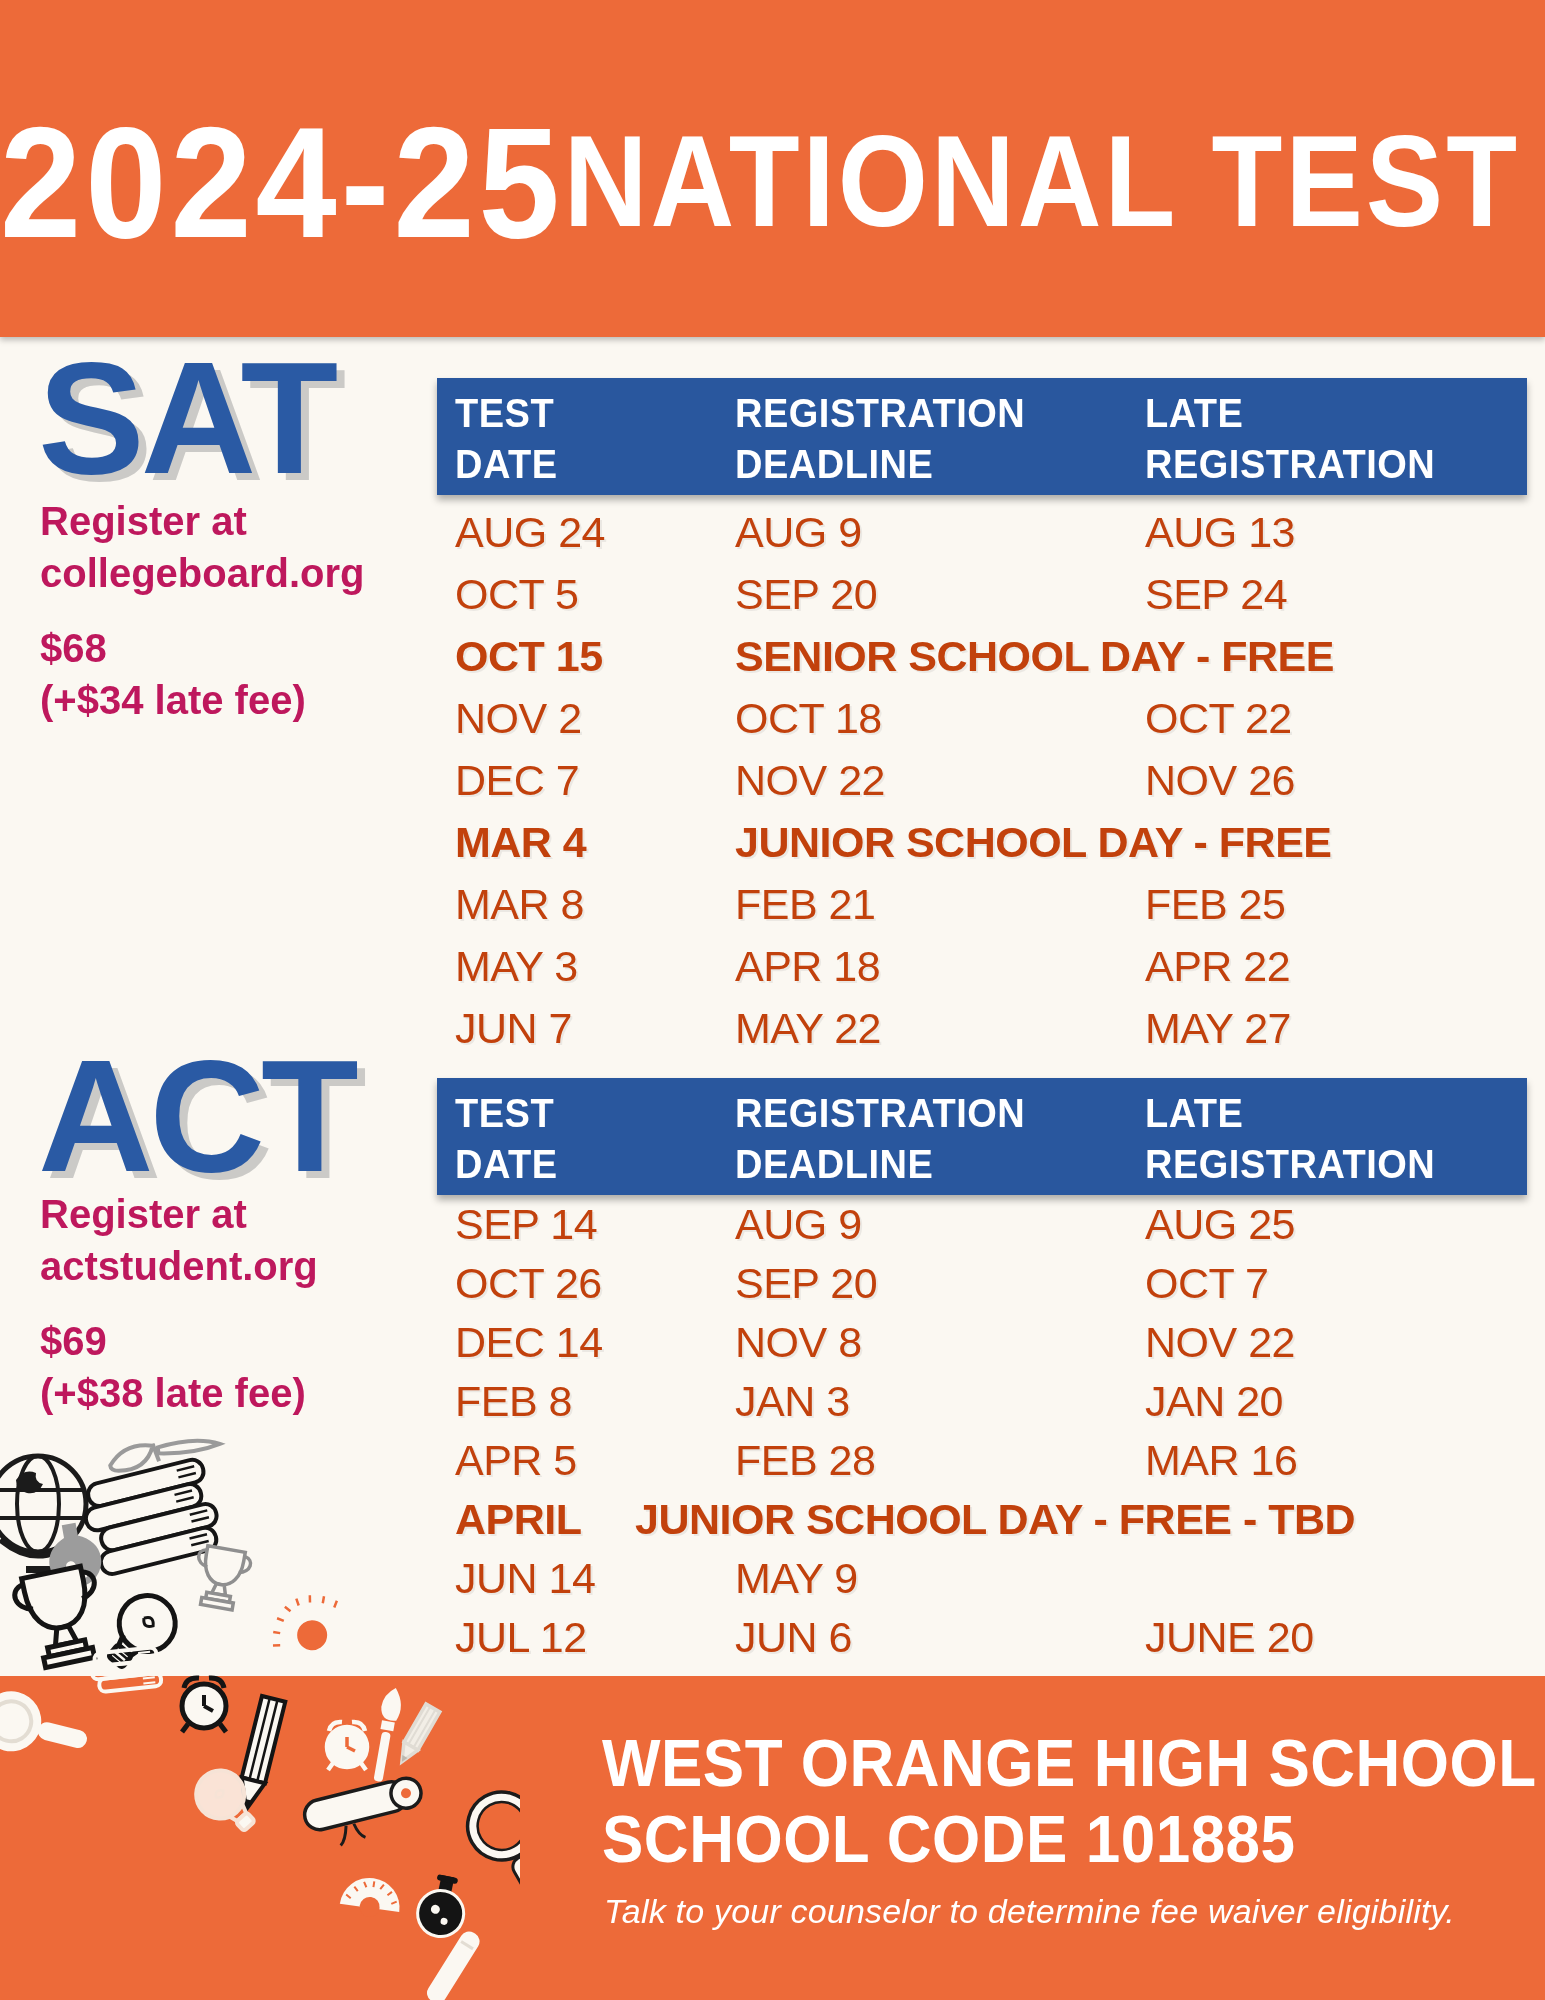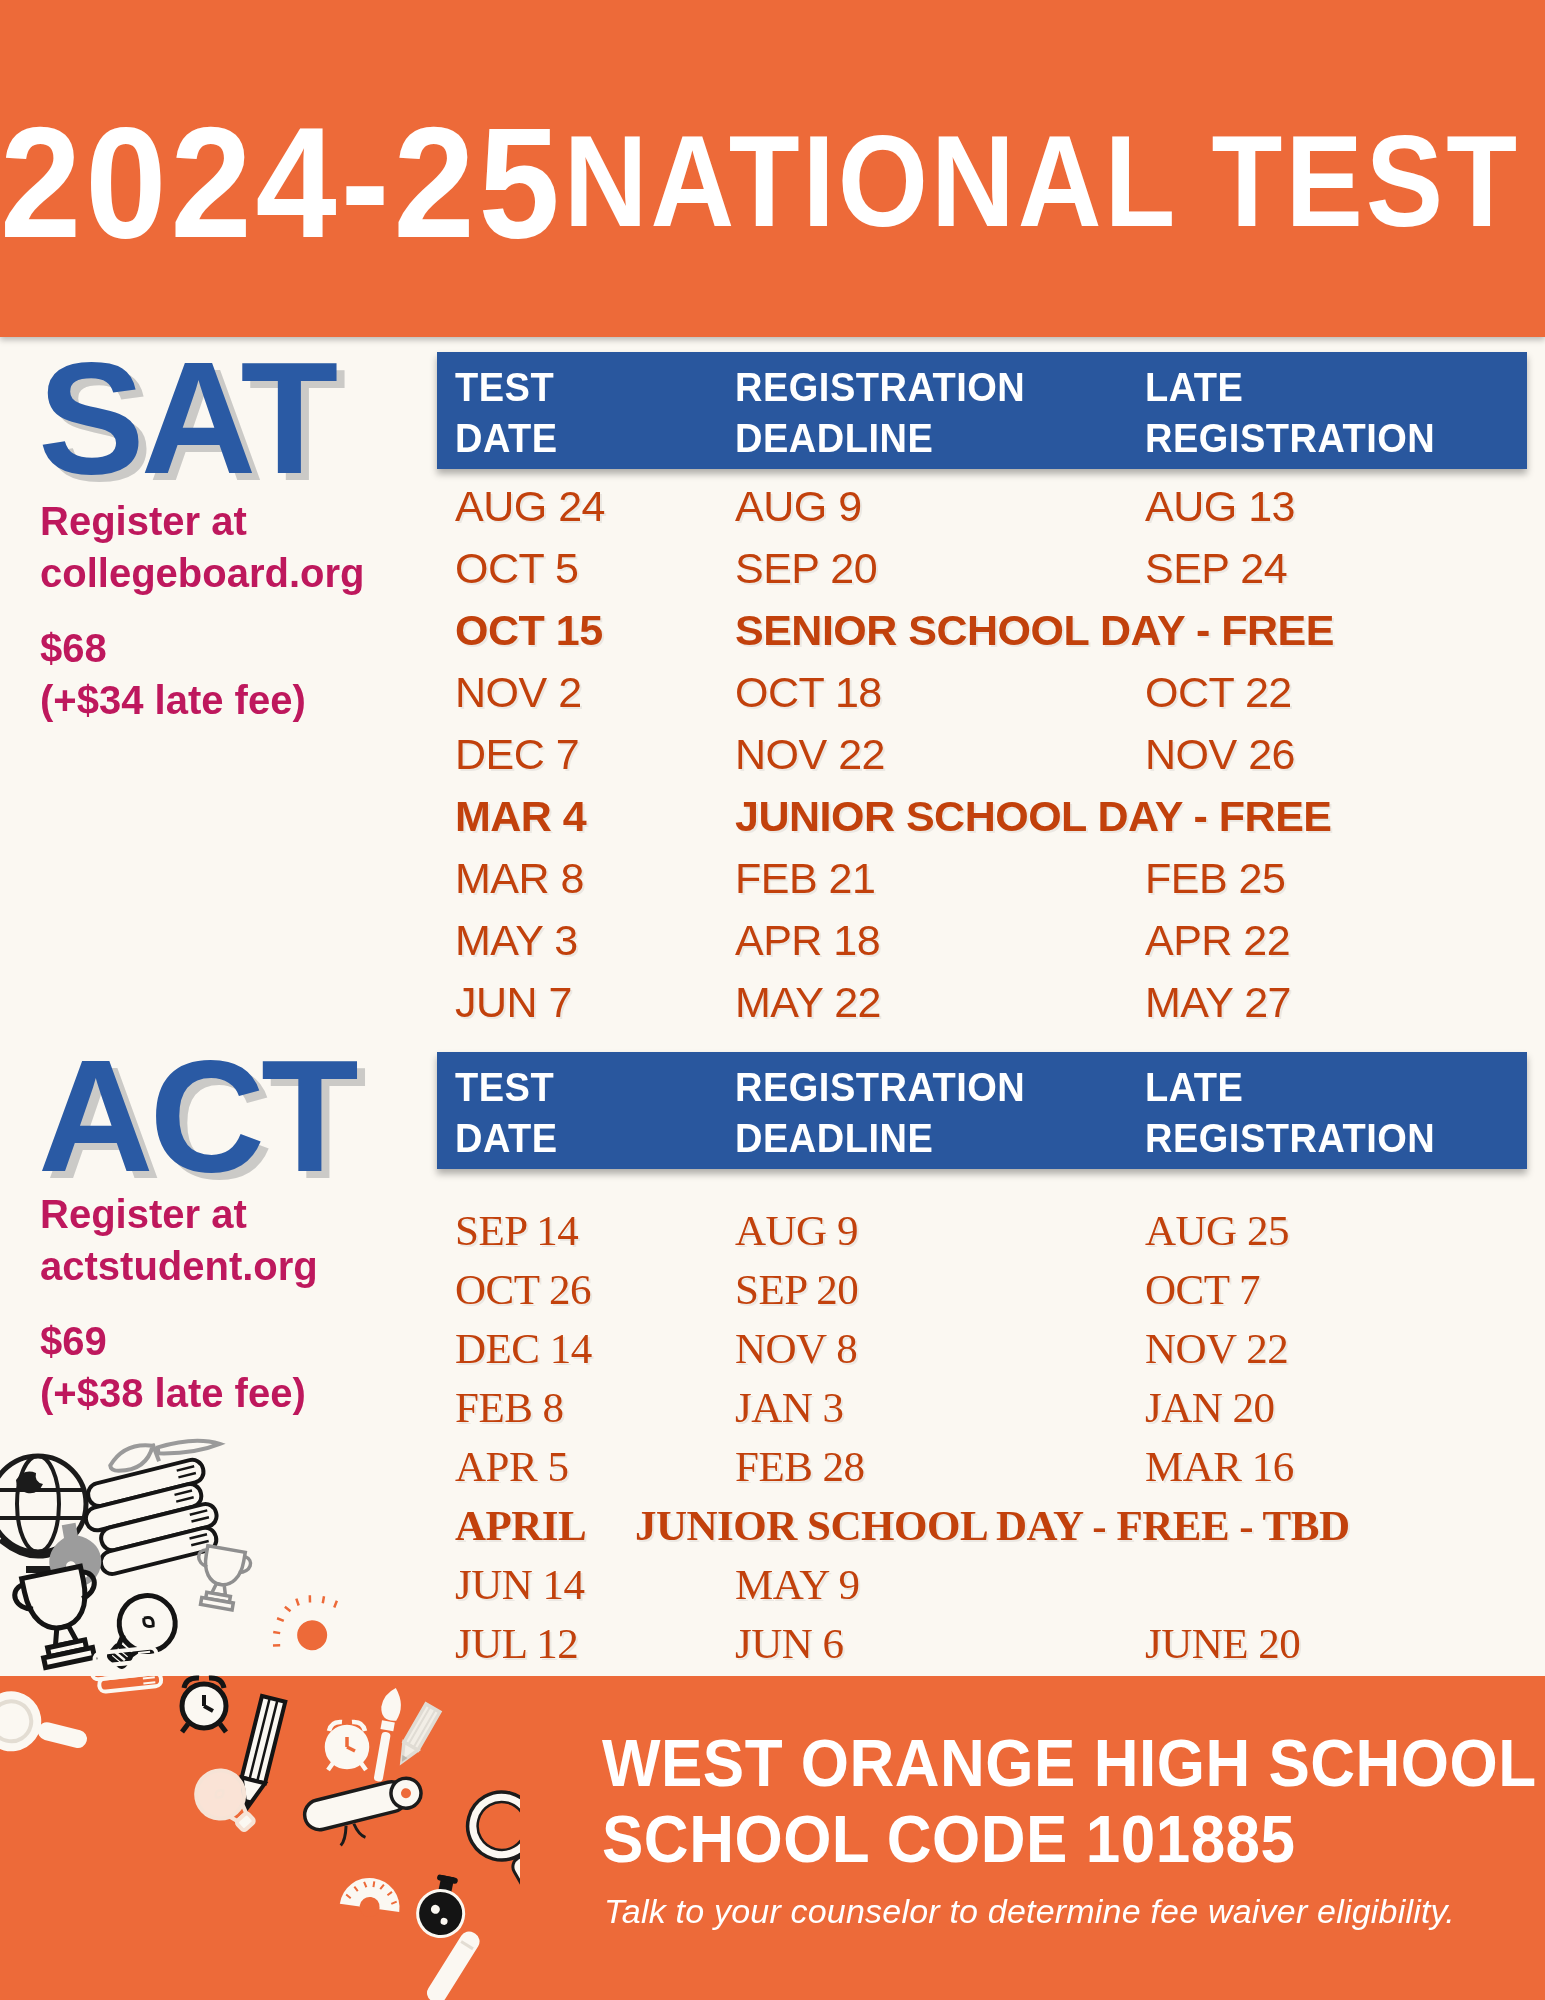--- a/index.html
+++ b/index.html
@@ -33,29 +33,29 @@
     position:absolute; left:40px; font-size:40px; line-height:1.3; color:#be185d; white-space:nowrap;font-weight:bold;
   }
   .sat-register { top:495px; } .sat-fee { top:622px; }
   .act-register { top:1188px; } .act-fee { top:1315px; }
   
   .ttable { position:absolute; left:437px; width:1090px; }
   .sat-table { top:352px; } .act-table { top:1052px; }
   .thead {
     display:grid; grid-template-columns:280px 410px 1fr; align-items:start;
     padding:10px 0 10px 18px; height:97px;
-    background:#29579E; color:#fff; box-shadow:0 5px 7px rgba(0,0,0,.3);
+    background:#29579E; color:#fff; box-shadow:0 5px 7px rgba(0,0,0,.3);margin-top:26px;
   }
   .thead .cell {
     font-weight:bold; font-size:38px; line-height:1.28; letter-spacing:.5px;
     transform:scaleY(1.05); transform-origin:left top; white-space:nowrap;
   }
   .tbody { display:block; }
   .sat-table .tbody { padding-top:6px; }
-  .act-table .tbody { padding-top:32px;font-family:Liberation Serif, serif; }
+  .act-table .tbody { padding-top:0; }
   .trow {
     display:grid; grid-template-columns:280px 410px 1fr; align-items:center;
     height:62px; padding-left:18px;
     font-size:43px; color:#c2410c; letter-spacing:-.5px; white-space:nowrap;
     text-shadow:2px 2px 0 rgba(120,120,120,.12);
   }
   .act-table .trow { height:59px; }
   .trow.special span { font-weight:bold; }
   .trow.special .note { grid-column:2 / 4; }
   .trow.tight { grid-template-columns:180px 1fr; }

